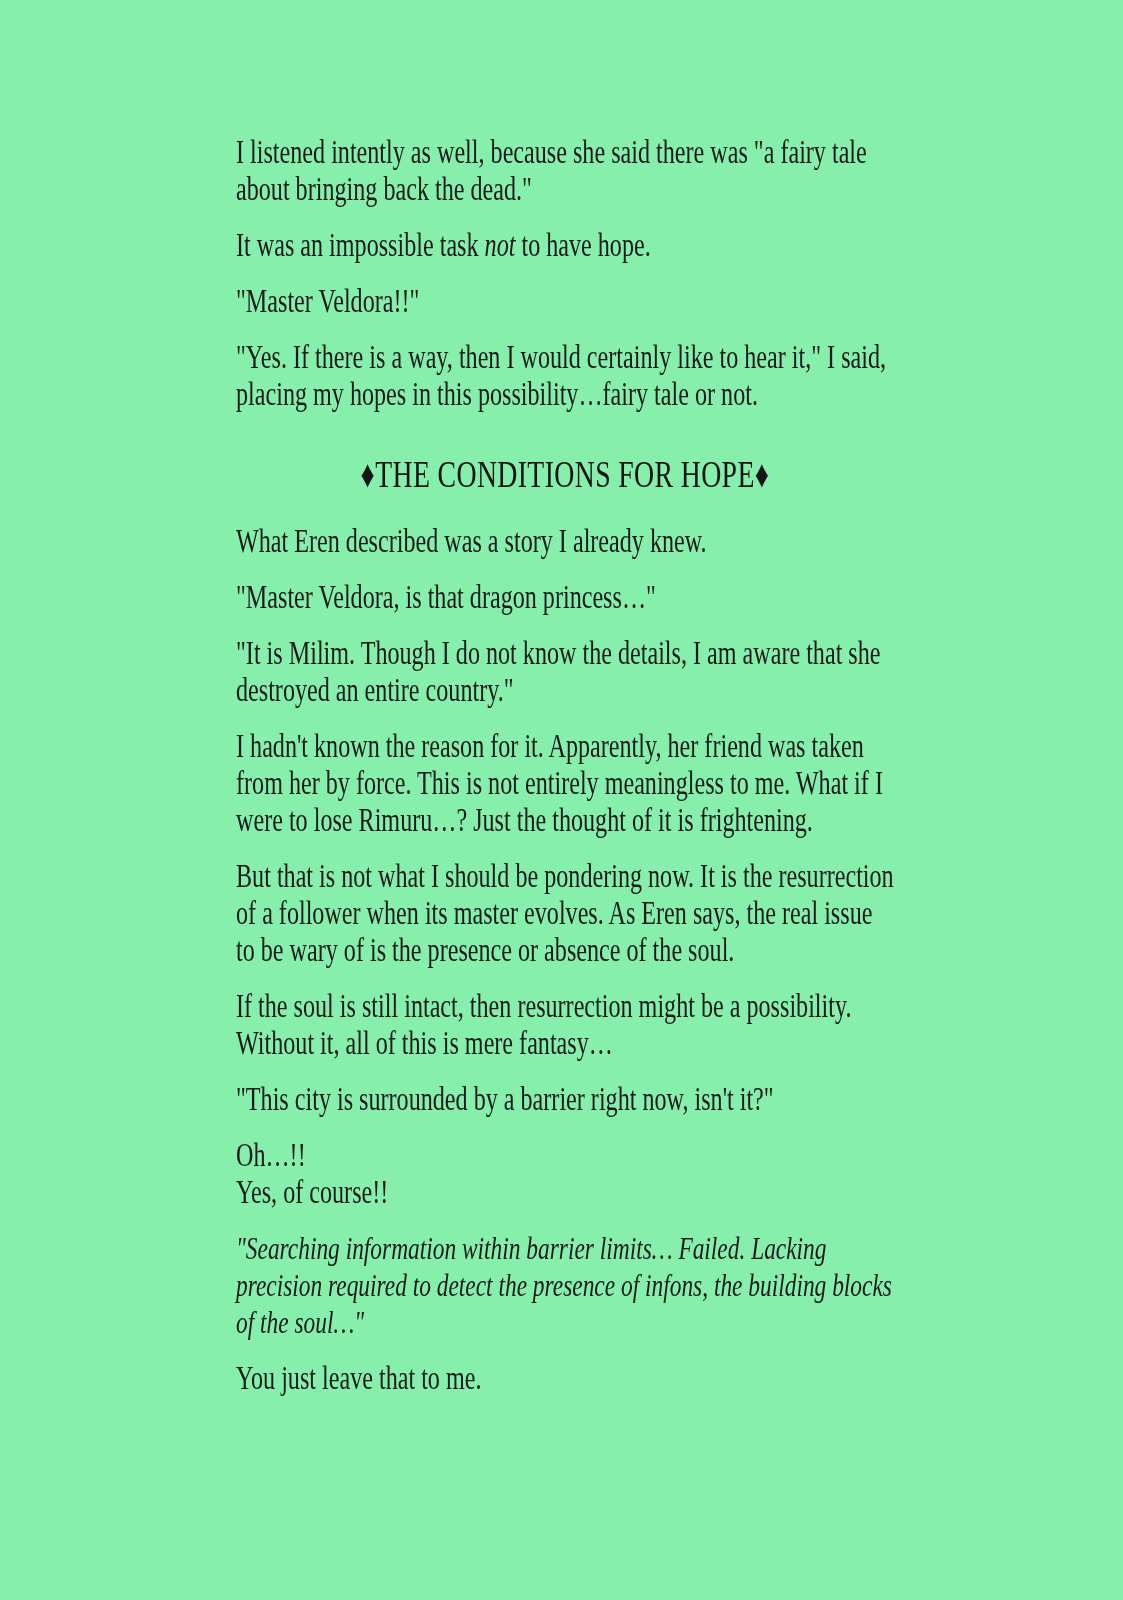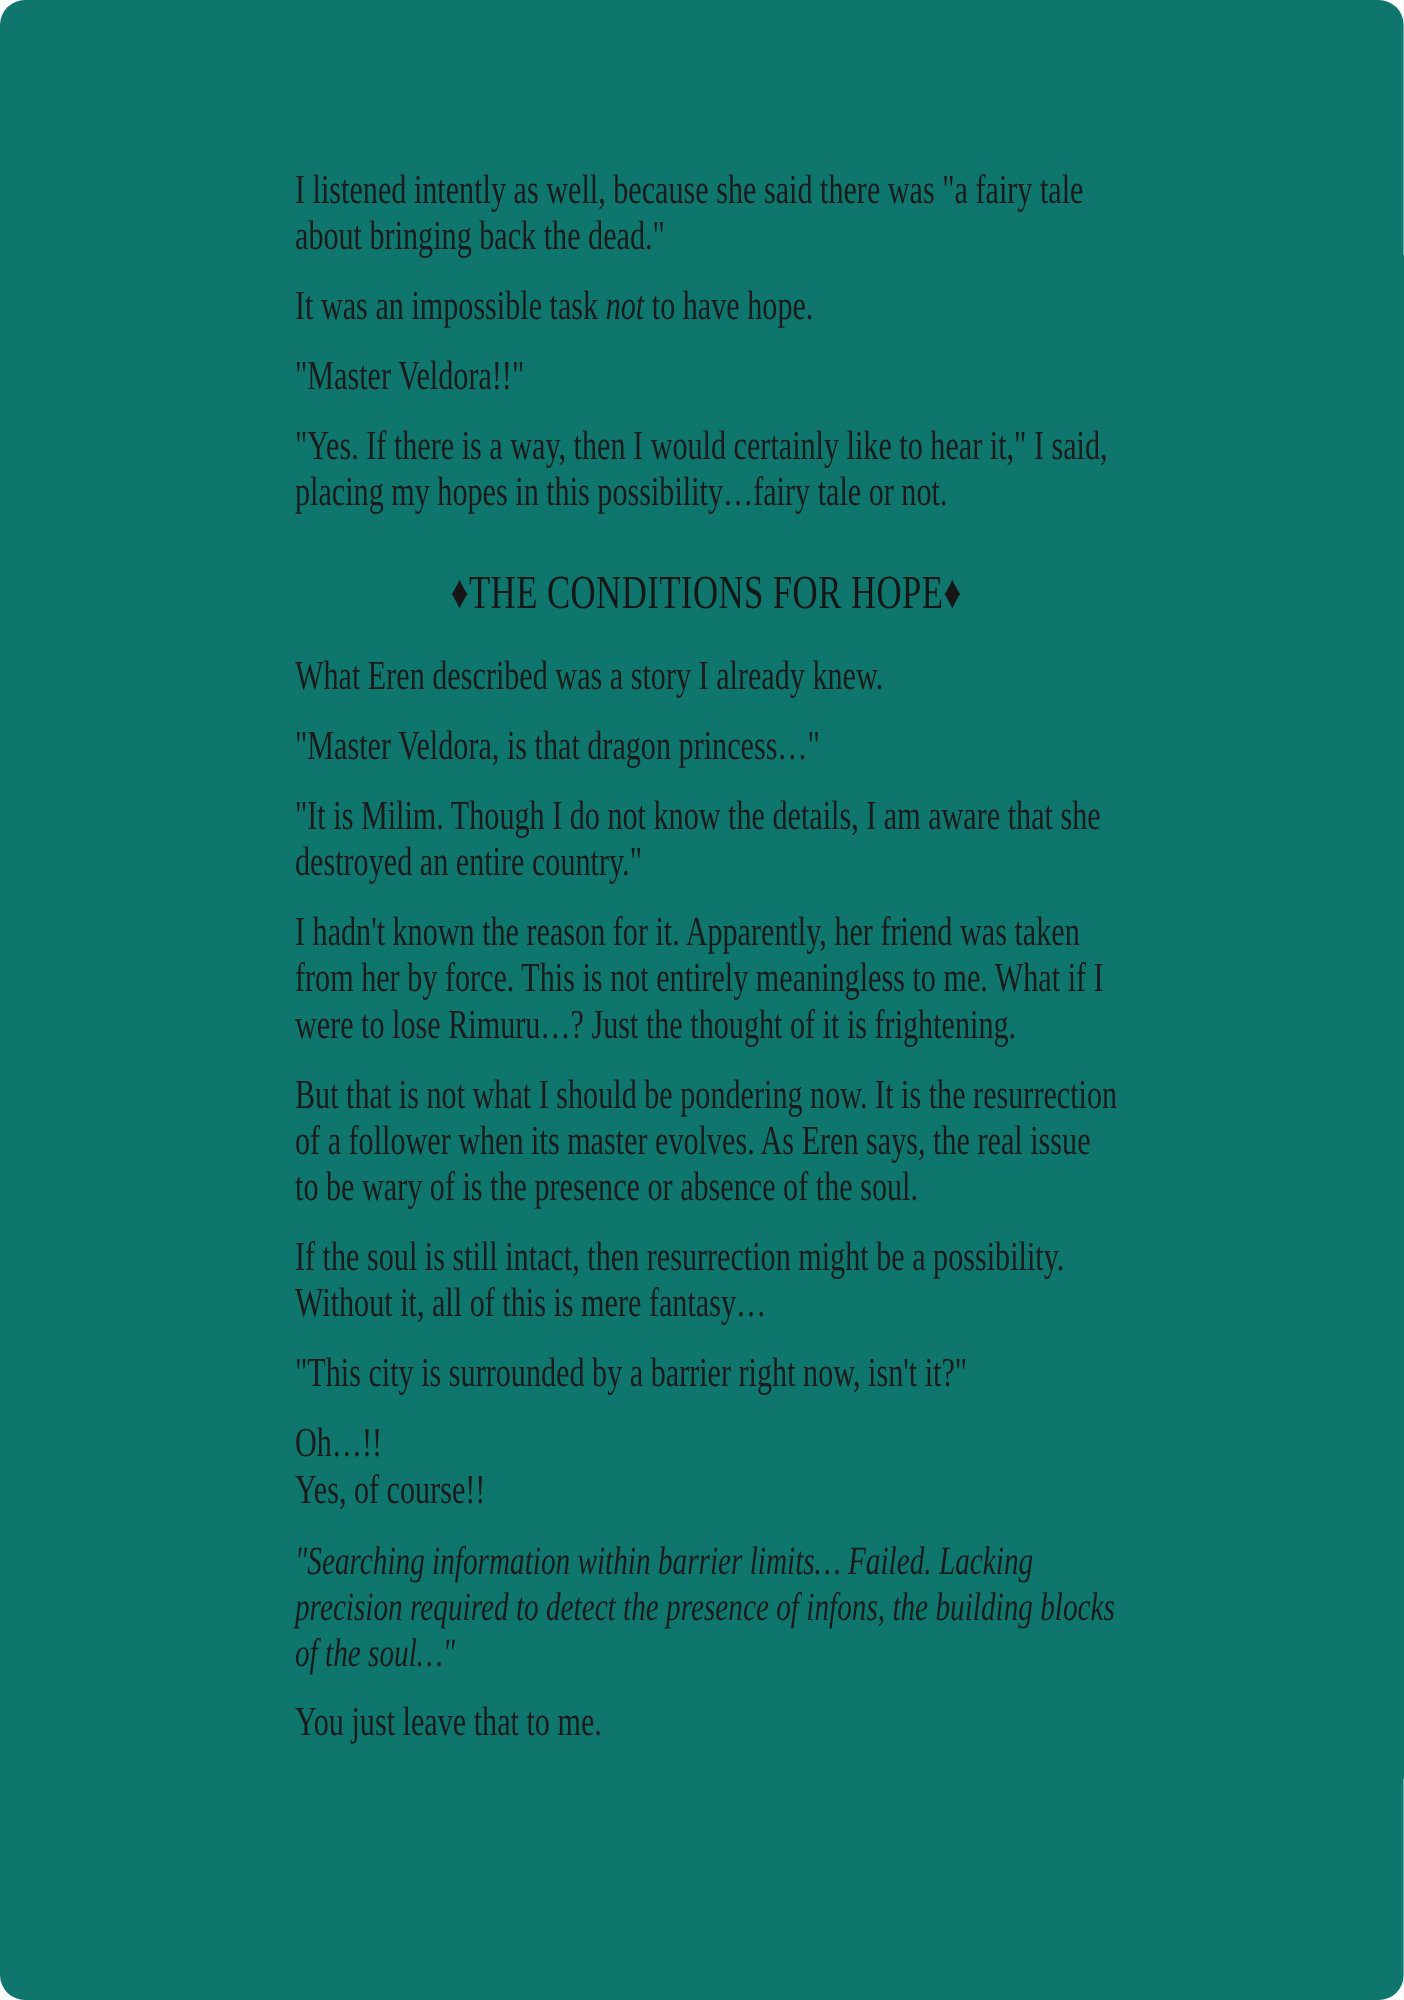--- a/index.html
+++ b/index.html
@@ -4,23 +4,22 @@
 <style>
   html, body {
     margin: 0;
     padding: 0;
     background: #ffffff;
   }
   .page {
     position: relative;
     width: 1123px;
     height: 1600px;
-    background: #0f766e;
+    background: #86efac;
     overflow: hidden;
-    border-radius: 20px;
   }
   .text-col {
     position: absolute;
     left: 236px;
     top: 134px;
     width: 900px;               
     transform: scaleX(0.731);   
     transform-origin: 0 0;
     font-family: "Liberation Serif", "DejaVu Serif", serif;
     font-size: 33px;

